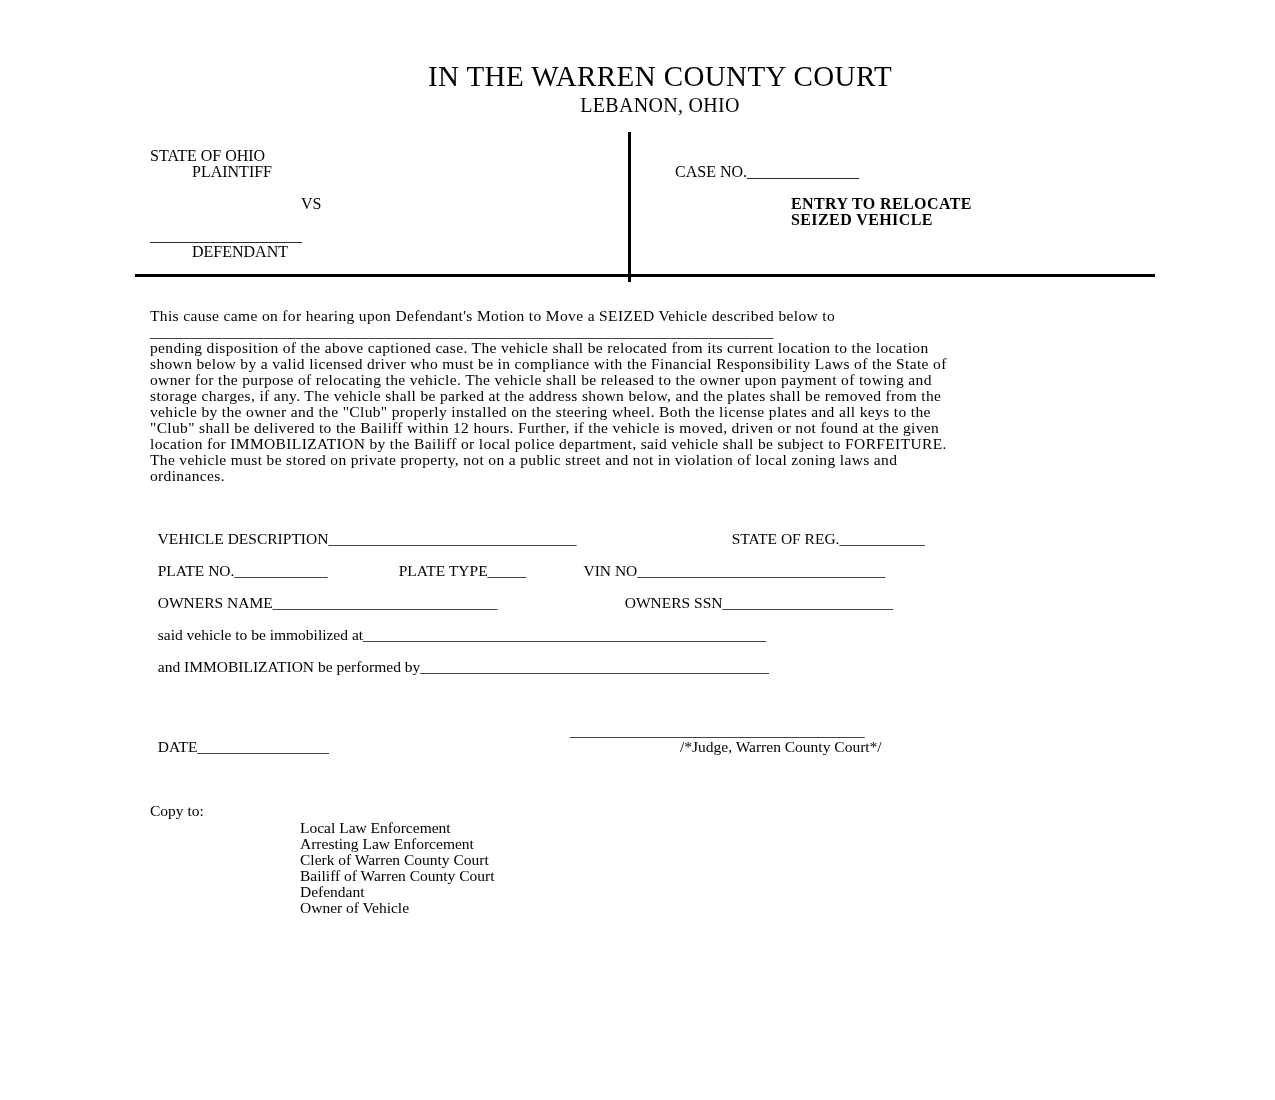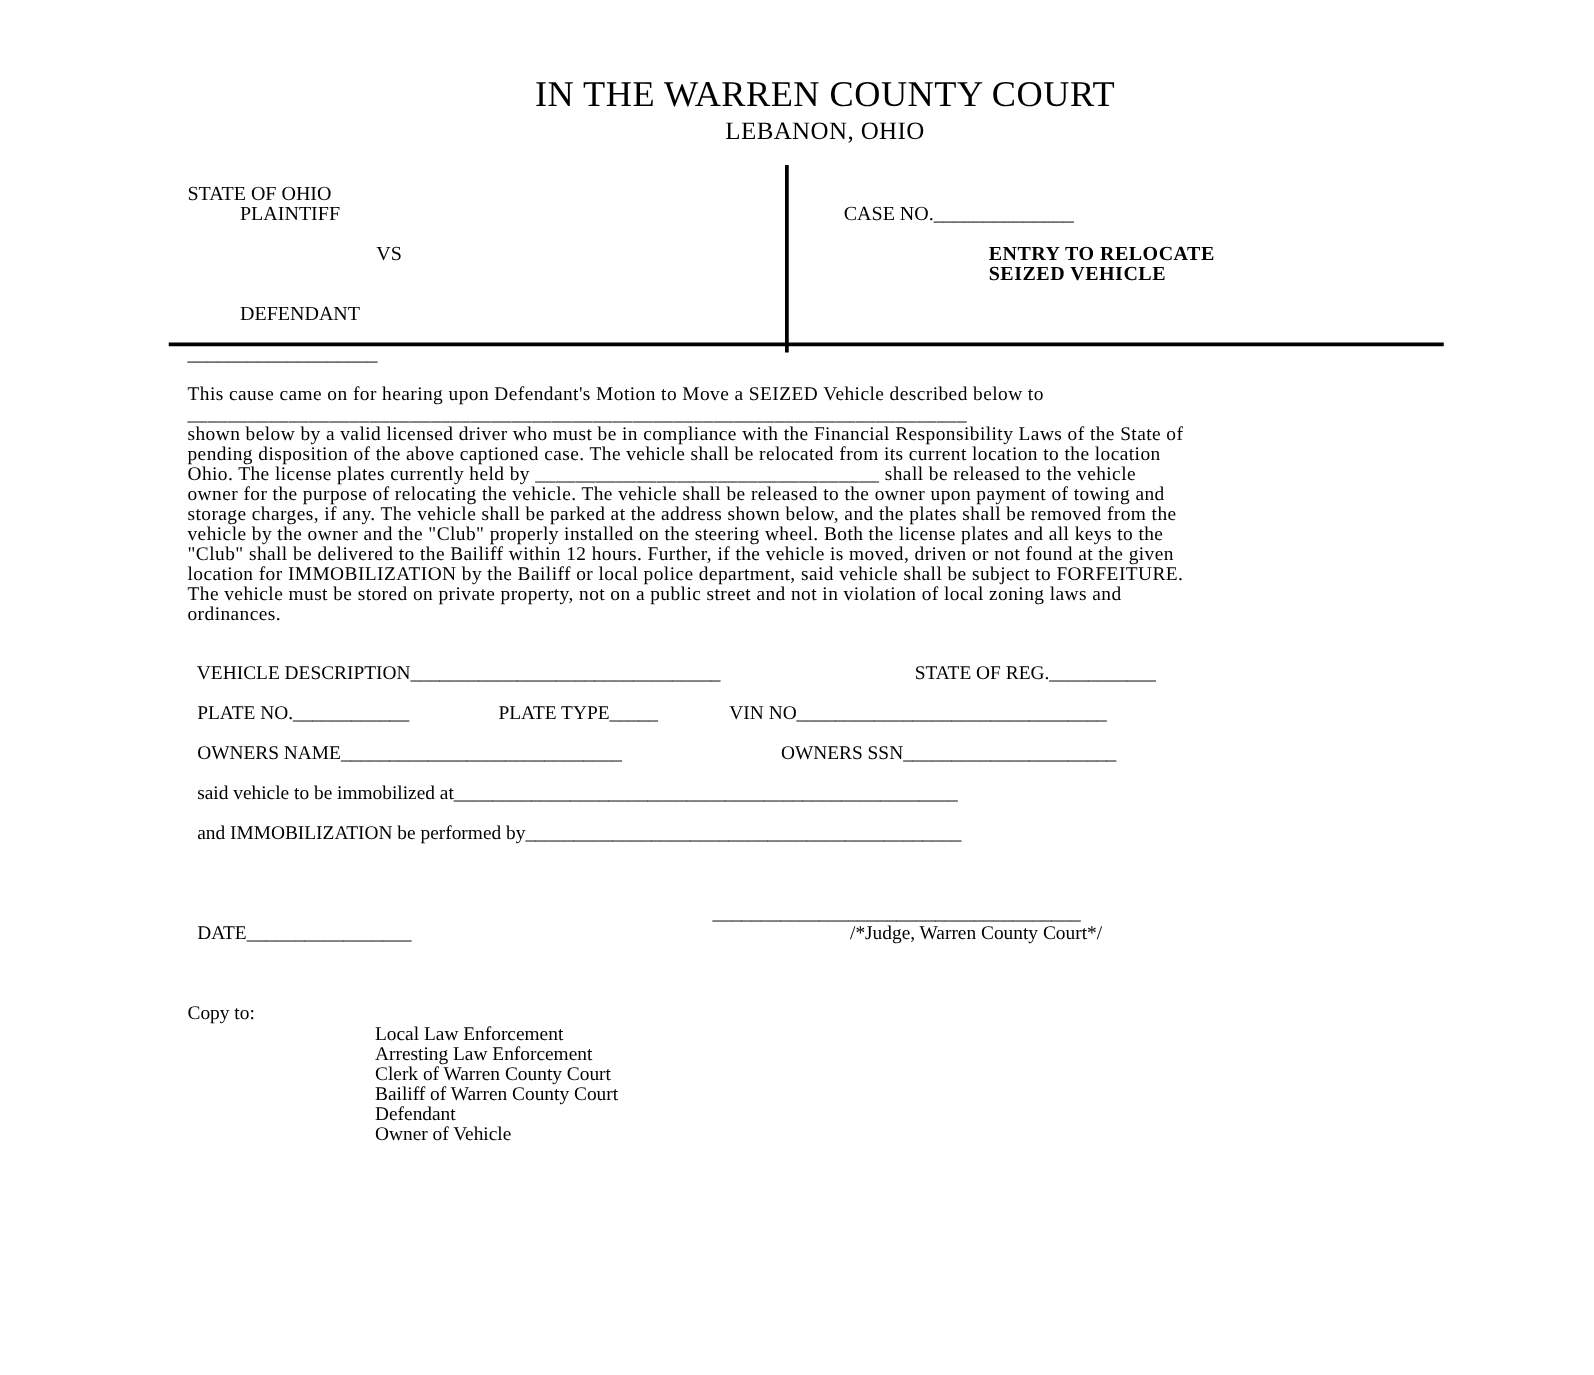--- a/index.html
+++ b/index.html
@@ -25,36 +25,35 @@
 </style>
 </head>
 <body>
 
 <div class="abs title">IN THE WARREN COUNTY COURT</div>
 <div class="abs subtitle">LEBANON, OHIO</div>
 
 <div class="abs cap" style="left:150px; top:148px;">STATE OF OHIO</div>
 <div class="abs cap" style="left:192px; top:164px;">PLAINTIFF</div>
 <div class="abs cap" style="left:301px; top:196px;">VS</div>
-<div class="abs cap" style="left:150px; top:228px;margin-top:48px;">___________________</div>
+<div class="abs cap" style="left:150px; top:228px;">___________________</div>
 <div class="abs cap" style="left:192px; top:244px;">DEFENDANT</div>
 
 <div class="vline"></div>
 <div class="hline"></div>
 
 <div class="abs cap" style="left:675px; top:164px;"><span>CASE NO.</span><span>______________</span></div>
 <div class="abs cap bold" style="left:750px; top:196px;">ENTRY TO RELOCATE</div>
 <div class="abs cap bold" style="left:750px; top:212px;">SEIZED VEHICLE</div>
 
 <div class="para">
   <div>This cause came on for hearing upon Defendant's Motion to Move a SEIZED Vehicle described below to</div>
   <div>_____________________________________________________________________________</div>
+  <div>pending disposition of the above captioned case. The vehicle shall be relocated from its current location to the location</div>
   <div>shown below by a valid licensed driver who must be in compliance with the Financial Responsibility Laws of the State of</div>
-  <div>pending disposition of the above captioned case. The vehicle shall be relocated from its current location to the location</div>
-  <div>Ohio. The license plates currently held by __________________________________ shall be released to the vehicle</div>
   <div>owner for the purpose of relocating the vehicle. The vehicle shall be released to the owner upon payment of towing and</div>
   <div>storage charges, if any. The vehicle shall be parked at the address shown below, and the plates shall be removed from the</div>
   <div>vehicle by the owner and the "Club" properly installed on the steering wheel. Both the license plates and all keys to the</div>
   <div>"Club" shall be delivered to the Bailiff within 12 hours. Further, if the vehicle is moved, driven or not found at the given</div>
   <div>location for IMMOBILIZATION by the Bailiff or local police department, said vehicle shall be subject to FORFEITURE.</div>
   <div>The vehicle must be stored on private property, not on a public street and not in violation of local zoning laws and</div>
   <div>ordinances.</div>
 </div>
 
 <div class="abs field" style="left:150px; top:515px;">

